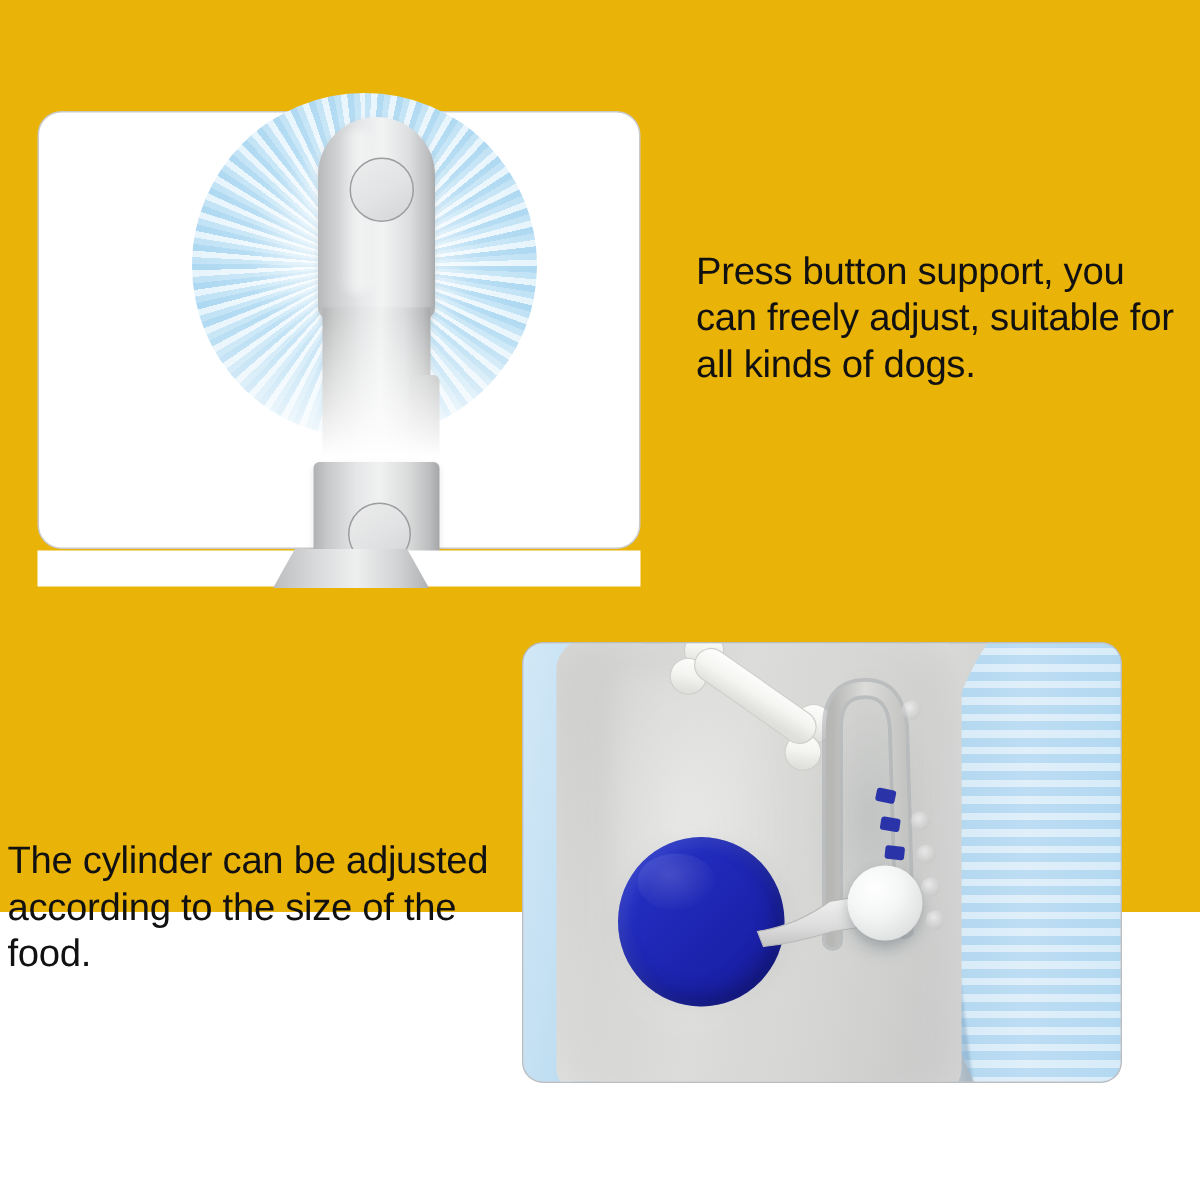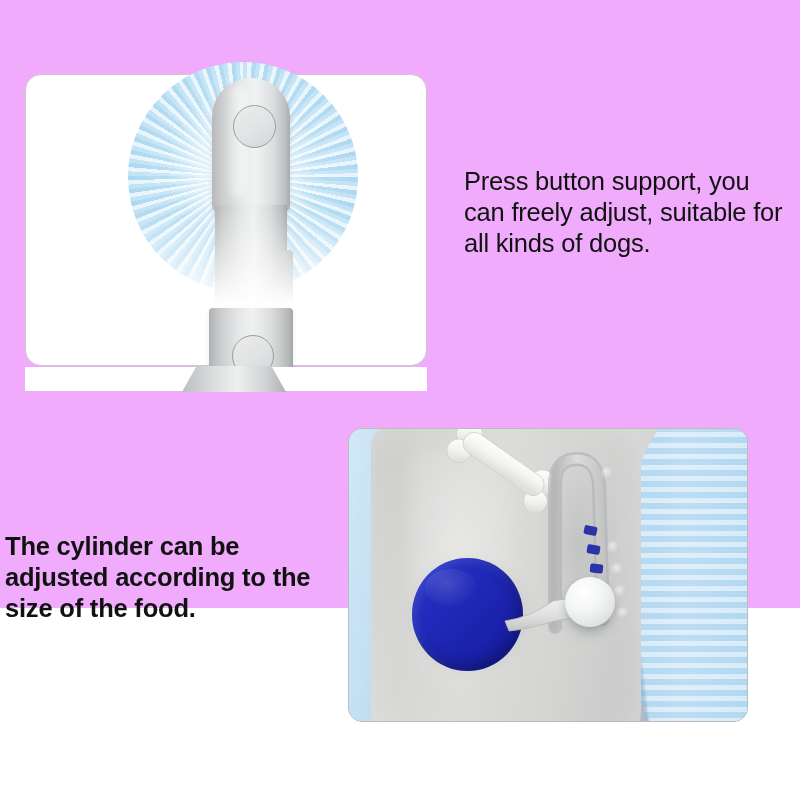--- a/index.html
+++ b/index.html
@@ -14,21 +14,21 @@
     position: relative;
     overflow: hidden;
     font-family: "Liberation Sans", sans-serif;
     color: #1a1a1a;
   }
   .page {
     position: absolute;
     left: 0; top: 0;
     width: 800px;
     height: 608px;
-    background: #f0abfc;
+    background: #eab308;
   }
 
   
   .panel-one {
     position: absolute;
     left: 25px;
     top: 74px;
     width: 402px;
     height: 292px;
     border: 1.4px solid #c9c9c9;
@@ -200,27 +200,26 @@
     font-size: 25.5px;
     line-height: 31px;
     letter-spacing: -0.2px;
     color: #111111;
   }
 
   
   .caption-two {
     position: absolute;
     left: 5px;
-    top: 531px;
+    top: 559px;
     width: 340px;
     font-size: 25.5px;
     line-height: 31px;
     letter-spacing: -0.2px;
     color: #111111;
-    font-weight: bold;
   }
 
   
   .panel-two {
     position: absolute;
     left: 348px;
     top: 428px;
     width: 400px;
     height: 294px;
     border-radius: 14px;

